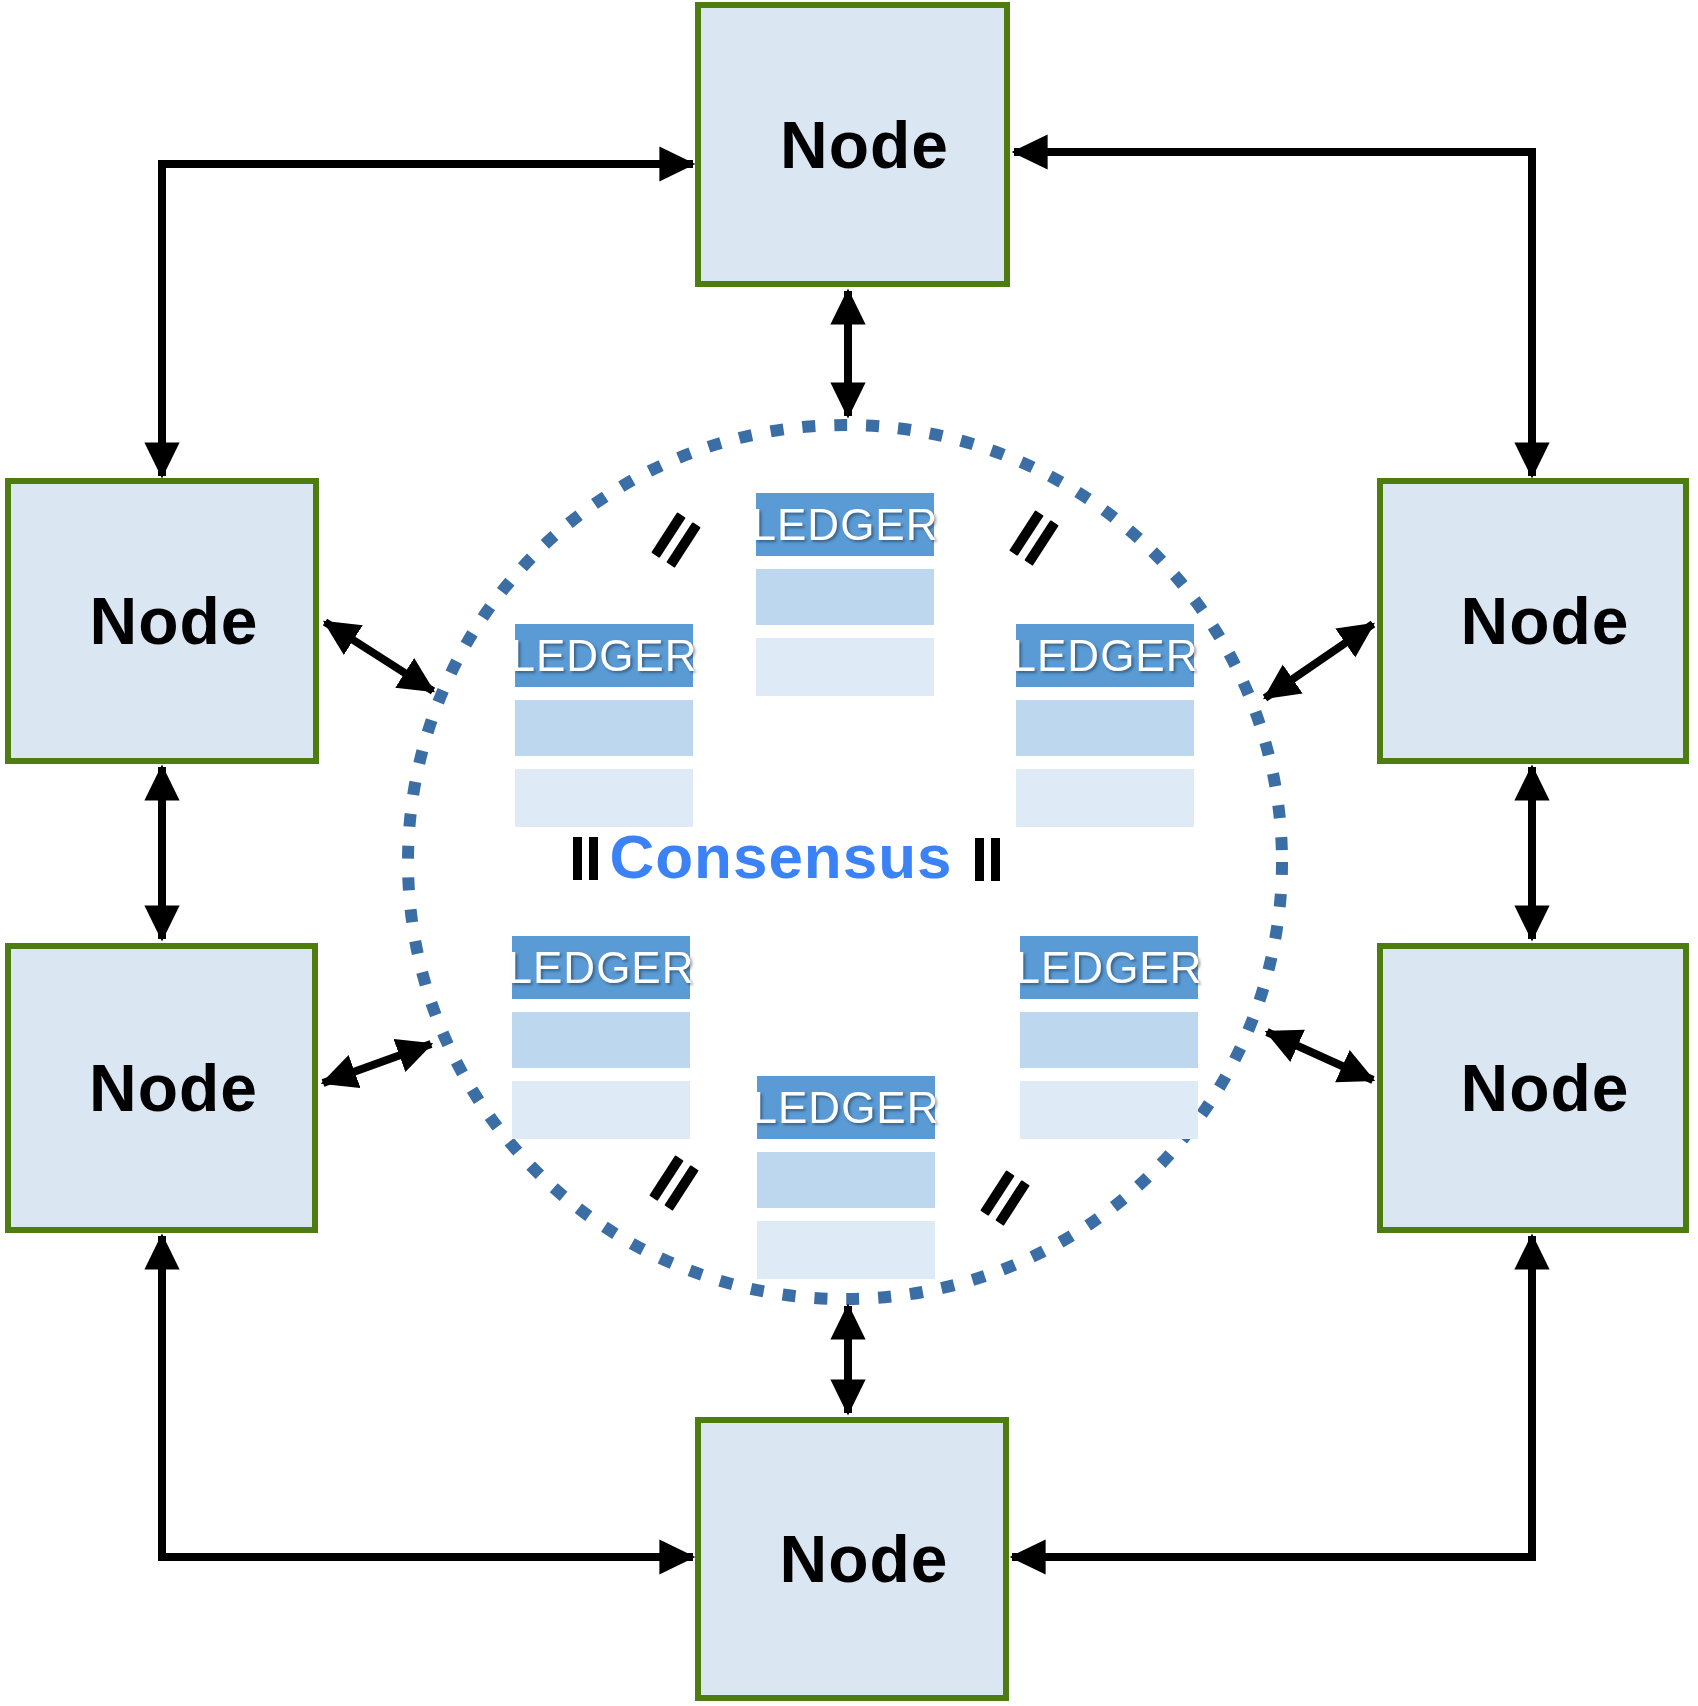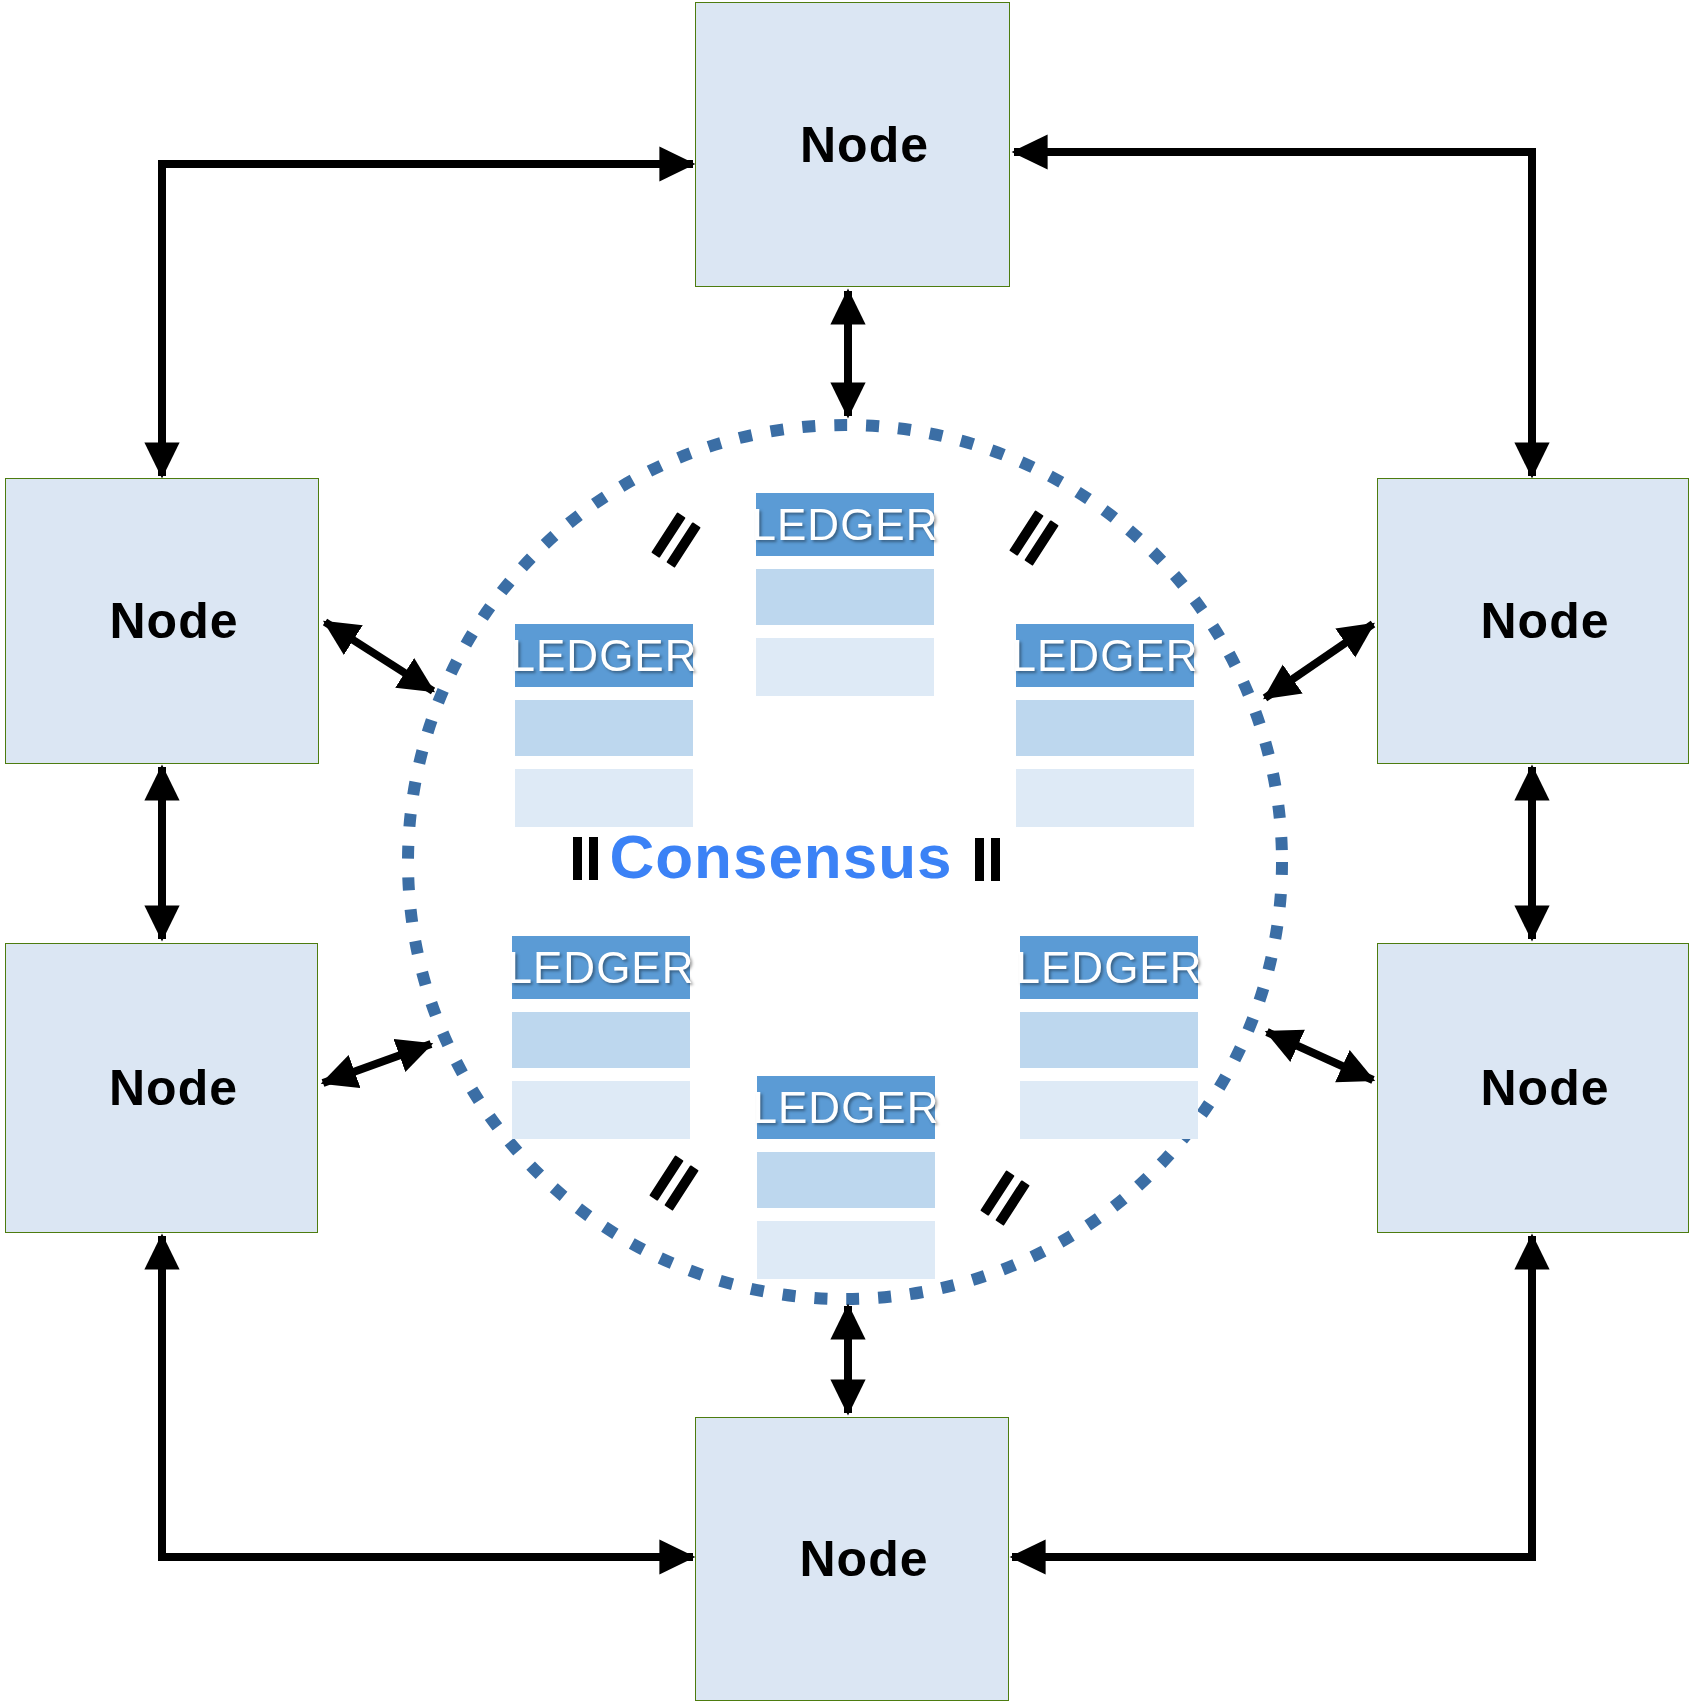--- a/index.html
+++ b/index.html
@@ -5,23 +5,23 @@
   html,body{margin:0;padding:0;background:#ffffff;}
   .canvas{
     position:relative;width:1698px;height:1706px;background:#ffffff;
     font-family:"Liberation Sans", sans-serif;overflow:hidden;
   }
   .overlay{position:absolute;left:0;top:0;width:1698px;height:1706px;}
 
   
   .node{
     position:absolute;box-sizing:border-box;
-    background:#dbe6f3;border:1px solid #4d7c0f;
+    background:#dbe6f3;border:6px solid #4d7c0f;
     display:flex;align-items:center;justify-content:center;
-    font-weight:700;font-size:50px;color:#000;letter-spacing:1px;padding-left:24px;
+    font-weight:700;font-size:66px;color:#000;letter-spacing:1px;padding-left:24px;
   }
   .n-top{left:695px;top:2px;width:315px;height:285px;}
   .n-lu{left:5px;top:478px;width:314px;height:286px;}
   .n-ru{left:1377px;top:478px;width:312px;height:286px;}
   .n-ll{left:5px;top:943px;width:313px;height:290px;}
   .n-rl{left:1377px;top:943px;width:312px;height:290px;}
   .n-bot{left:695px;top:1417px;width:314px;height:284px;}
 
   
   .ledger{position:absolute;width:178px;margin-top:24px;}

